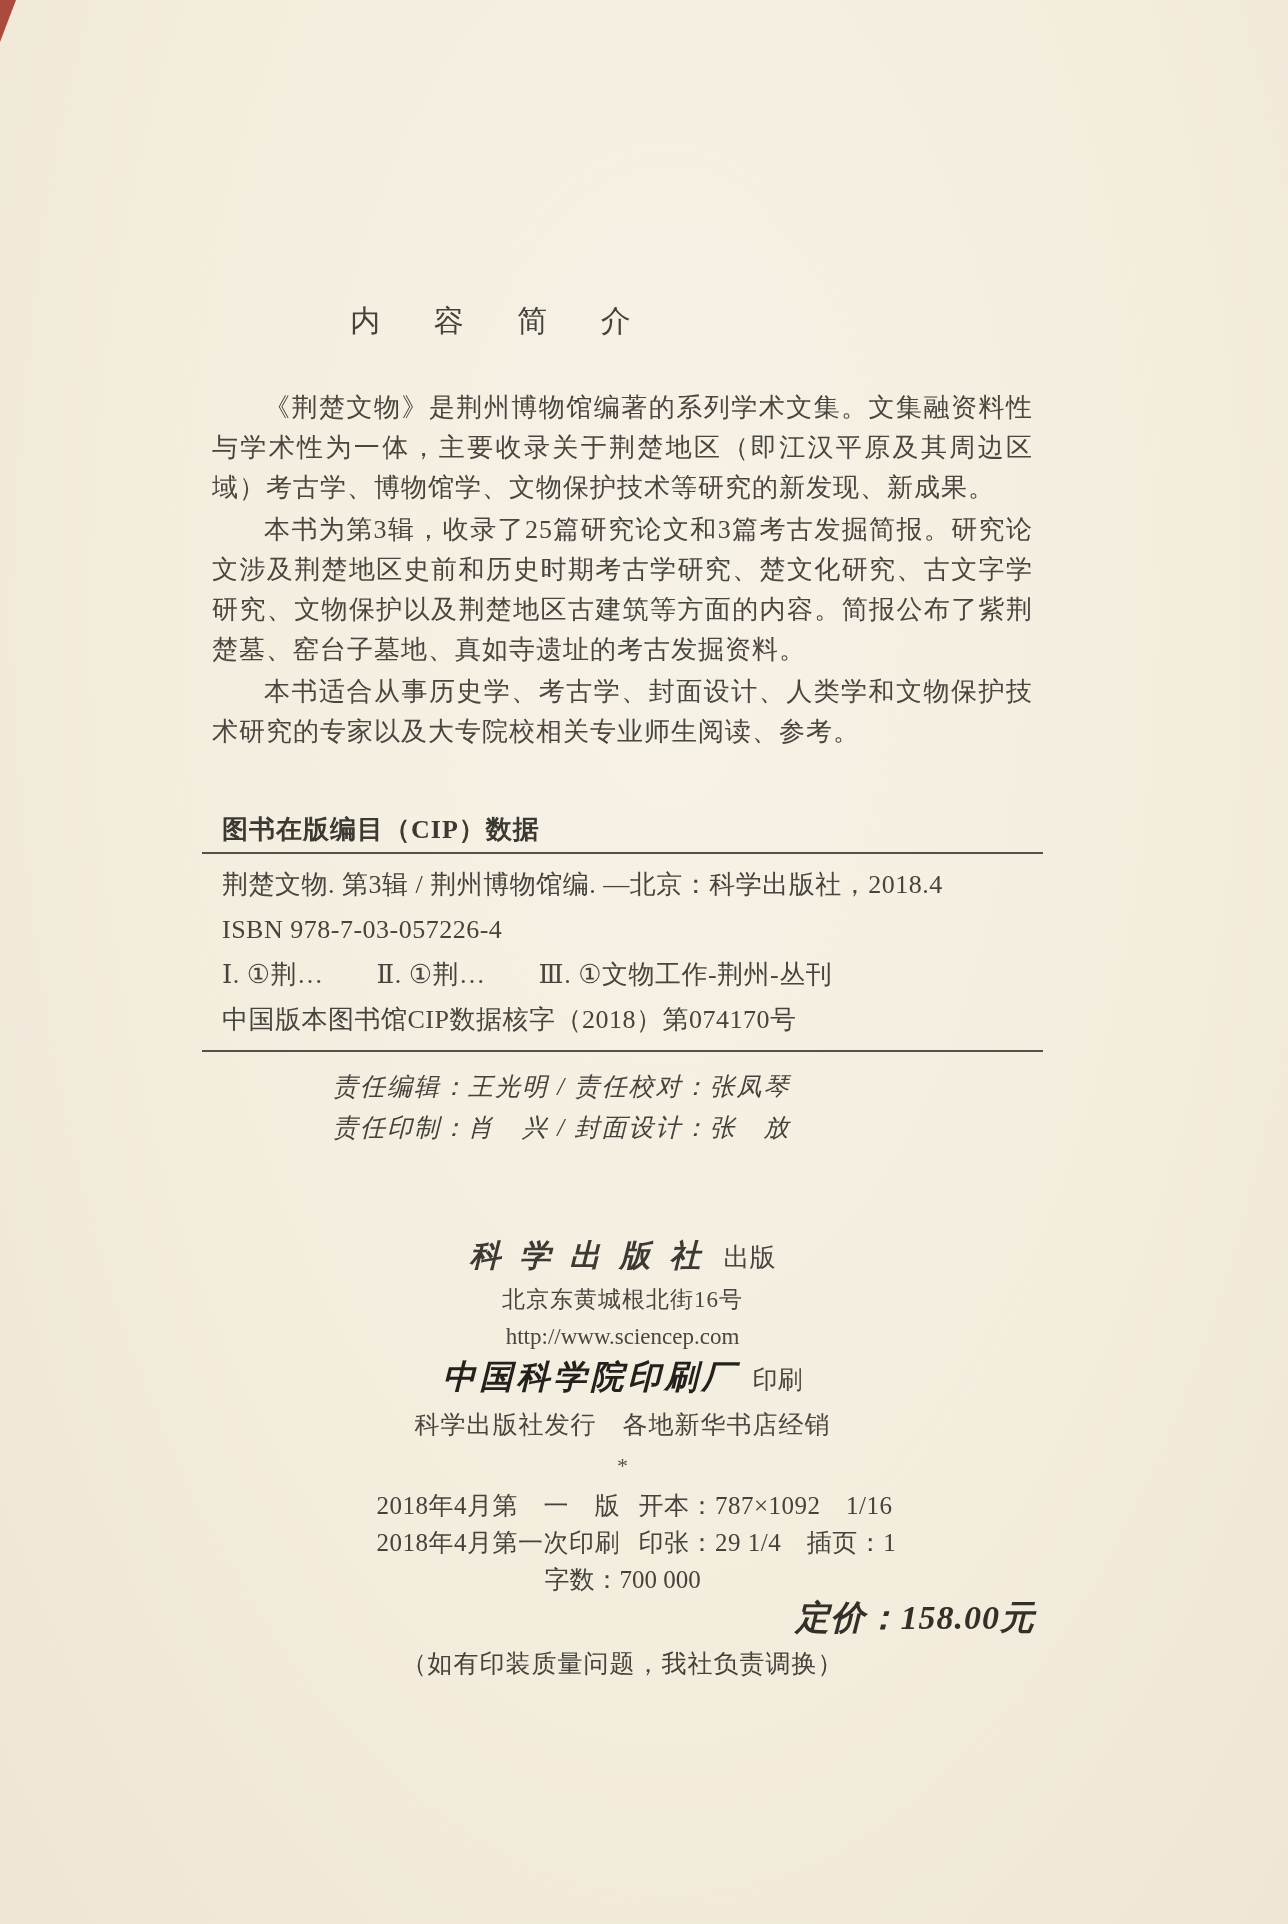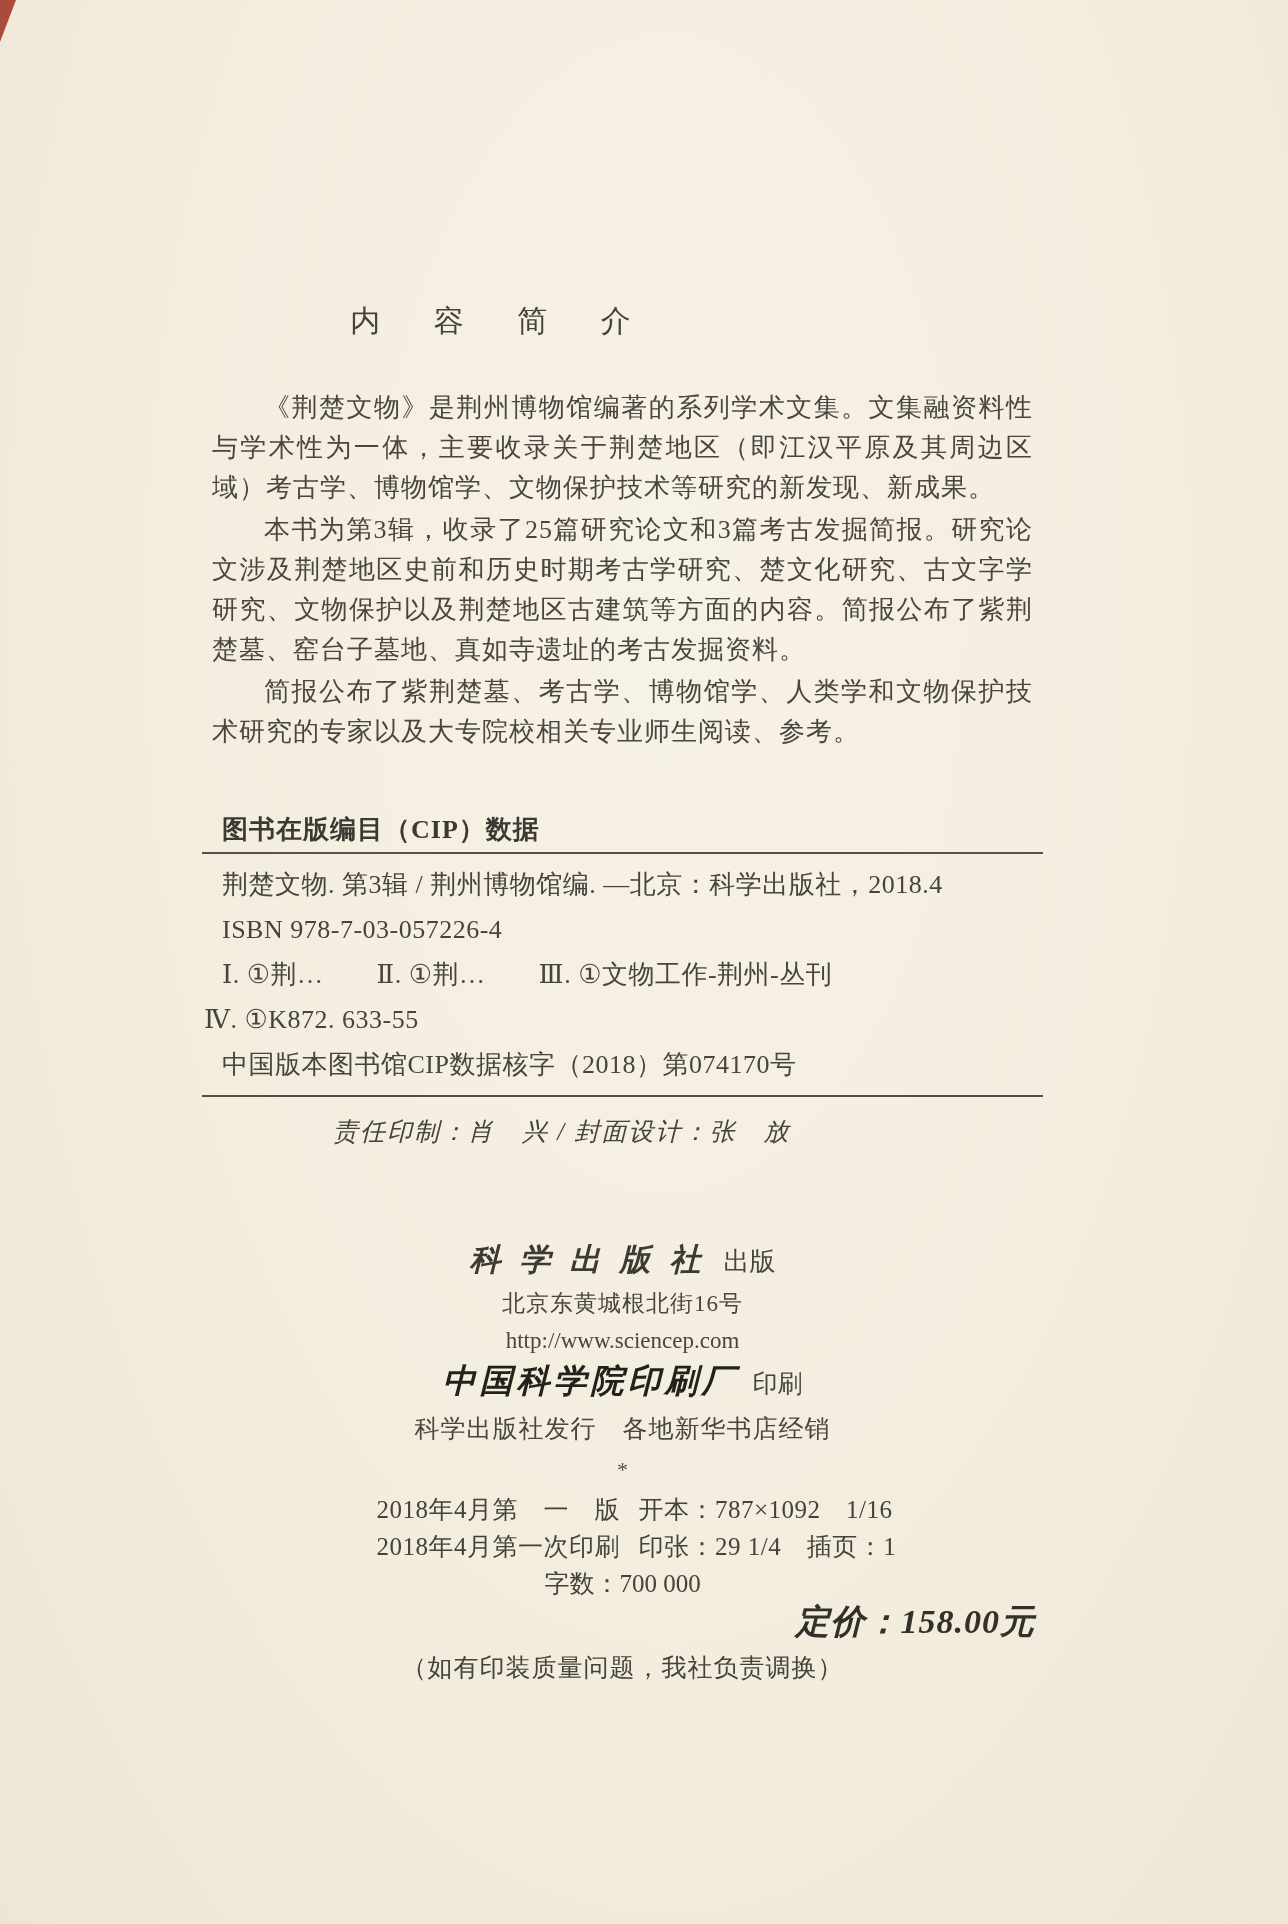--- a/index.html
+++ b/index.html
@@ -126,37 +126,37 @@
 
   <div class="content">
 
     <div class="title-row">
       <span class="doc-title">内 容 简 介</span>
     </div>
 
     <div class="intro">
       <p>《荆楚文物》是荆州博物馆编著的系列学术文集。文集融资料性与学术性为一体，主要收录关于荆楚地区（即江汉平原及其周边区域）考古学、博物馆学、文物保护技术等研究的新发现、新成果。</p>
       <p>本书为第3辑，收录了25篇研究论文和3篇考古发掘简报。研究论文涉及荆楚地区史前和历史时期考古学研究、楚文化研究、古文字学研究、文物保护以及荆楚地区古建筑等方面的内容。简报公布了紫荆楚墓、窑台子墓地、真如寺遗址的考古发掘资料。</p>
-      <p>简报公布了紫荆楚墓、考古学、博物馆学、人类学和文物保护技术研究的专家以及大专院校相关专业师生阅读、参考。</p>
+      <p>本书适合从事历史学、考古学、封面设计、人类学和文物保护技术研究的专家以及大专院校相关专业师生阅读、参考。</p>
     </div>
 
     <div class="cip-heading">图书在版编目（CIP）数据</div>
     <hr class="rule rule-1">
 
     <div class="cip-block">
       <div class="cip-line">荆楚文物. 第3辑 / 荆州博物馆编. —北京：科学出版社，2018.4</div>
       <div class="cip-line">ISBN 978-7-03-057226-4</div>
       <div class="cip-line">Ⅰ. ①荆…　　Ⅱ. ①荆…　　Ⅲ. ①文物工作-荆州-丛刊</div>
-      <div class="cip-line class-number">Ⅳ. ①K872. 633-55</div>
       <div class="cip-line">中国版本图书馆CIP数据核字（2018）第074170号</div>
     </div>
 
     <hr class="rule rule-2">
 
     <div class="credits">
+      <div class="credit-line">责任编辑：王光明 / 责任校对：张凤琴</div>
       <div class="credit-line">责任印制：肖　兴 / 封面设计：张　放</div>
     </div>
 
     <div class="publisher">
       <div class="pub-logo-line">
         <span class="pub-logo">科学出版社</span>
         <span class="pub-label">出版</span>
       </div>
       <div class="pub-line">北京东黄城根北街16号</div>
       <div class="pub-url">http://www.sciencep.com</div>

